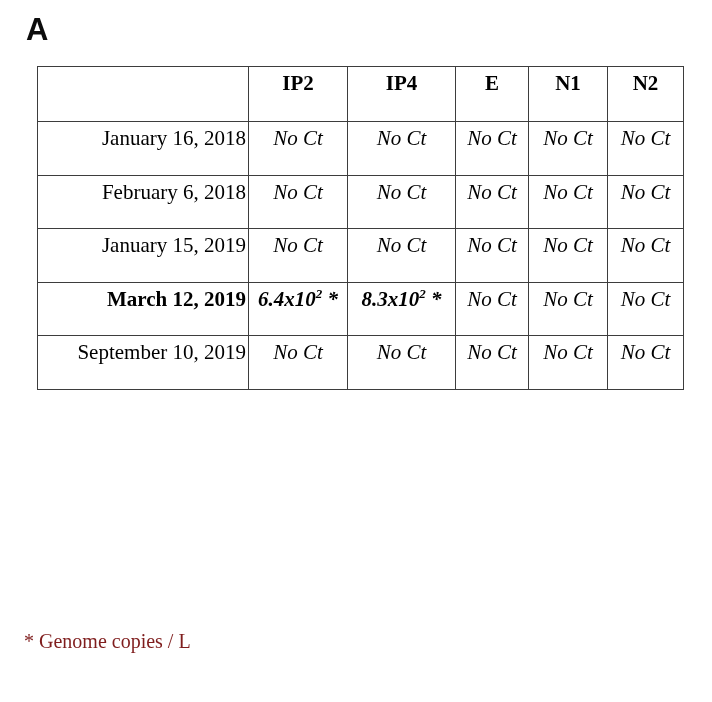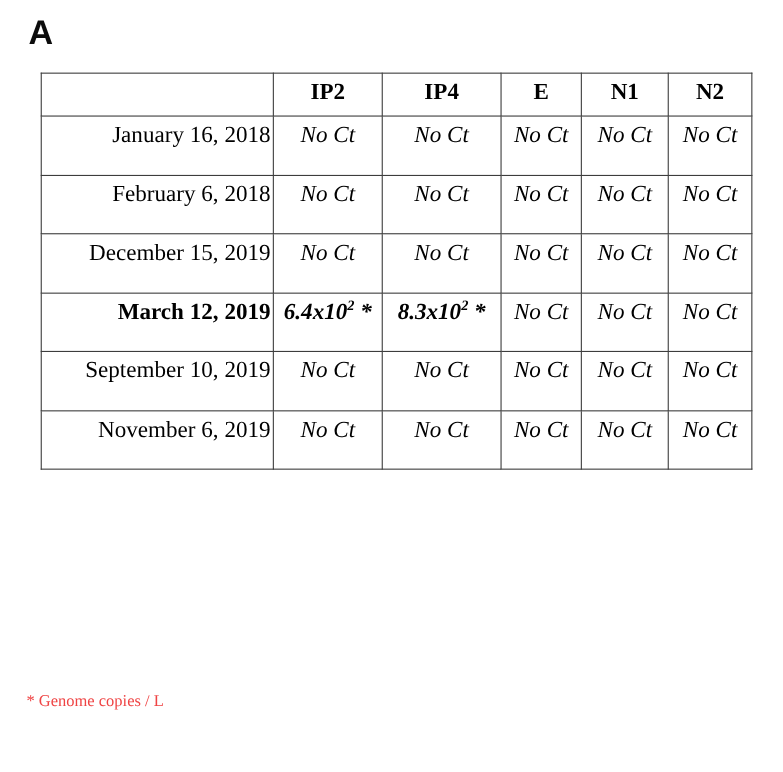--- a/index.html
+++ b/index.html
@@ -35,40 +35,40 @@
   }
   table.results th,
   table.results td {
     border: 1.5px solid #3d3d3d;
     vertical-align: top;
     font-size: 21px;
     line-height: 1.1;
     padding: 5px 2px 0 2px;
     overflow: hidden;
   }
-  table.results thead tr { height: 39px; }
+  table.results thead tr { height: 55px; }
   table.results tbody tr { height: 53.5px; }
   table.results thead th {
     font-weight: bold;
     text-align: center;
   }
   td.date {
     text-align: right;
     padding-left: 8px;
     white-space: pre-wrap;
   }
   td.val { text-align: center; font-style: italic; }
   .b { font-weight: bold; margin-top: 39px; }
   sup { font-size: 0.62em; vertical-align: super; line-height: 0; }
   .footnote {
     position: absolute;
     left: 24px;
     top: 630px;
-    font-size: 15px;
-    color: #ef4444;
+    font-size: 20px;
+    color: #7f1d1d;
   }
 </style>
 </head>
 <body>
 
 <div class="page">
   <div class="panel-label">A</div>
 
   <table class="results">
     <colgroup>
@@ -100,21 +100,21 @@
         </tr>
         <tr>
           <td class="date">February 6, 2018</td>
           <td class="val">No Ct</td>
           <td class="val">No Ct</td>
           <td class="val">No Ct</td>
           <td class="val">No Ct</td>
           <td class="val">No Ct</td>
         </tr>
         <tr>
-          <td class="date">December 15, 2019</td>
+          <td class="date">January 15, 2019</td>
           <td class="val">No Ct</td>
           <td class="val">No Ct</td>
           <td class="val">No Ct</td>
           <td class="val">No Ct</td>
           <td class="val">No Ct</td>
         </tr>
         <tr>
           <td class="date b">March 12, 2019</td>
           <td class="val b">6.4x10<sup>2</sup> *</td>
           <td class="val b">8.3x10<sup>2</sup> *</td>
@@ -123,25 +123,17 @@
           <td class="val">No Ct</td>
         </tr>
         <tr>
           <td class="date">September 10, 2019</td>
           <td class="val">No Ct</td>
           <td class="val">No Ct</td>
           <td class="val">No Ct</td>
           <td class="val">No Ct</td>
           <td class="val">No Ct</td>
         </tr>
-        <tr>
-          <td class="date">November 6, 2019</td>
-          <td class="val">No Ct</td>
-          <td class="val">No Ct</td>
-          <td class="val">No Ct</td>
-          <td class="val">No Ct</td>
-          <td class="val">No Ct</td>
-        </tr>
       </tbody>
   </table>
 
   <div class="footnote">* Genome copies / L</div>
 </div>
 
 </body></html>

